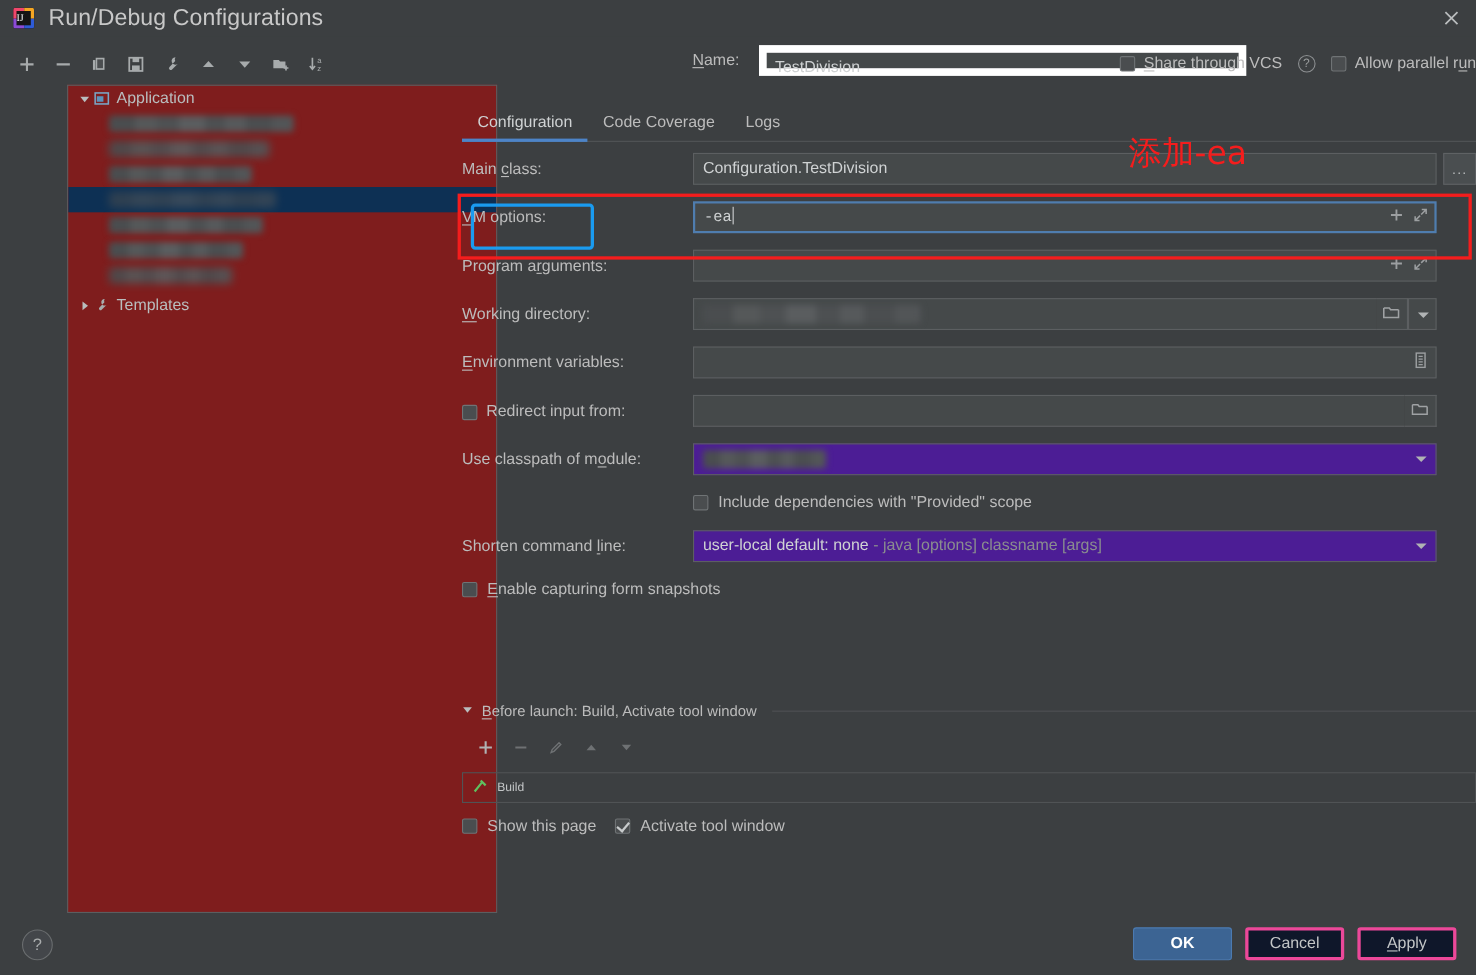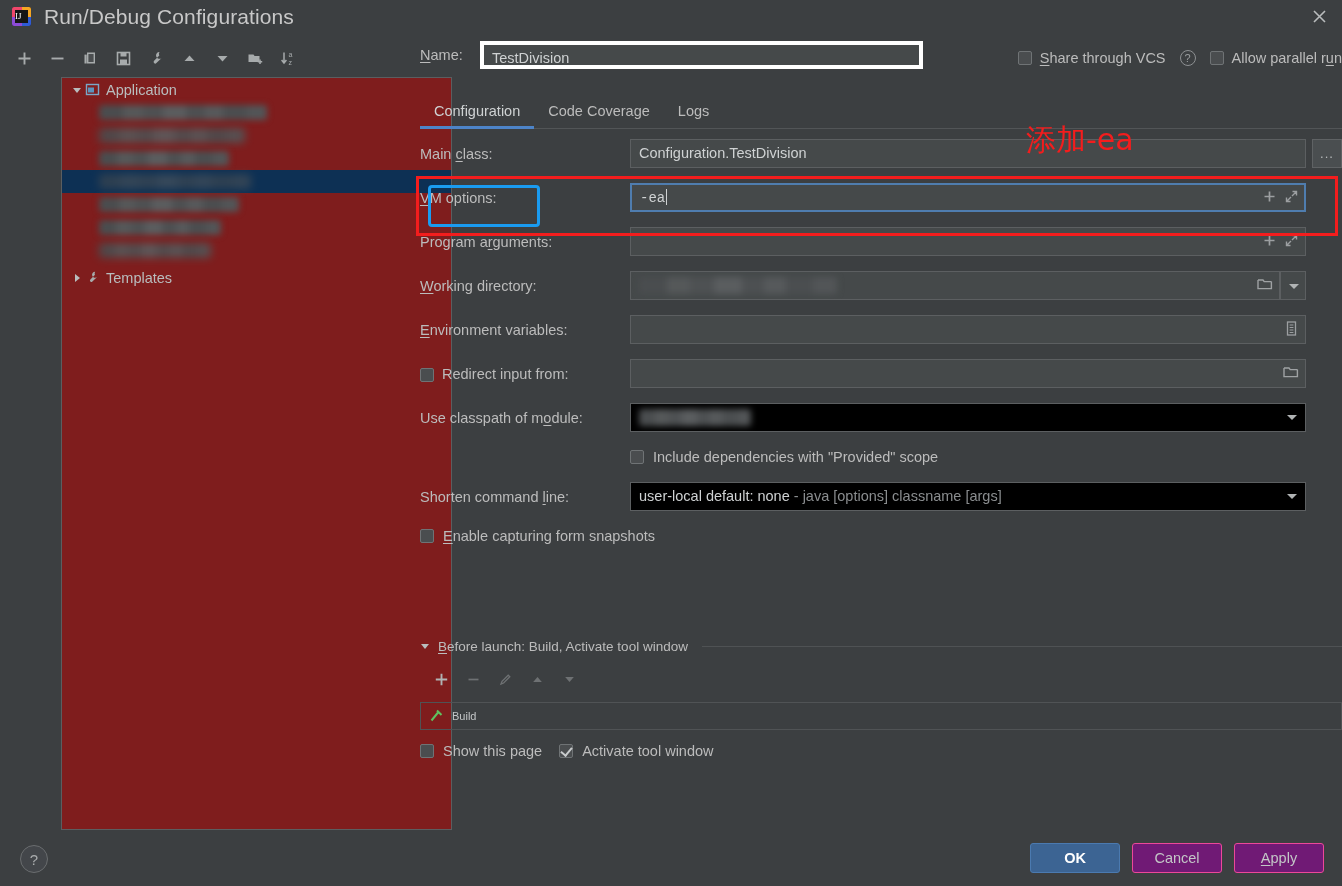--- a/index.html
+++ b/index.html
@@ -97,25 +97,25 @@
     display: flex; align-items: center; justify-content: center;
     color: #a9acad; font-size: 15px;
   }
 
   
   .right {
     position: absolute; left: 420px; top: 40px;
     width: 922px; height: 800px;
   }
 
-  .name-row { display: flex; align-items: center; height: 30px; }
+  .name-row { display: flex; align-items: center; height: 30px; justify-content: center; }
   .name-label { width: 60px; font-size: 14.5px; color:#bcbcbc; }
   .name-input {
     width: 443px; height: 28px;
-    background: #45494a; border: 4px solid #ffffff;
+    background: #45494a; border: 7px solid #ffffff;
     color: #cfd2d3; font-size: 14.5px;
     padding: 0 8px; line-height: 26px;
   }
   .top-checks {
     position: absolute; right: 0; top: 10px;
     display: flex; align-items: center; gap: 8px;
   }
   .cb {
     width: 14px; height: 14px;
     border: 1px solid #6f7375; background: #4a4d4f;
@@ -189,21 +189,21 @@
   }
   .btn-dots {
     width: 30px; height: 29px; margin-left: 6px;
     background: #4a4e50; border: 1px solid #5f6264;
     color: #b7babb; font-size: 13px;
     display:flex; align-items:center; justify-content:center;
     flex:0 0 auto; letter-spacing: 1px;
   }
   .combo {
     width: 100%; height: 29px;
-    background: #000000; border: 1px solid #5c5f61;
+    background: #4c1d95; border: 1px solid #5c5f61;
     color: #cfd2d3; font-size: 14.5px;
     padding: 0 26px 0 8px; line-height: 27px;
     white-space: nowrap; overflow: hidden;
   }
   .combo .dim { color: #8a8d8f; }
   .arrow-dn {
     position: absolute; right: 9px; top: 12px;
     width: 0; height: 0;
     border-left: 5px solid transparent; border-right: 5px solid transparent;
     border-top: 5px solid #b0b3b4;
@@ -243,22 +243,22 @@
   }
   .bl-bottom { display:flex; align-items:center; gap: 9px; margin-top: 13px; }
 
   
   .btns {
     position: absolute; right: 18px; bottom: 13px;
     display: flex; gap: 12px;
   }
   .btn {
     height: 30px; min-width: 90px;
-    border-radius: 3px; border: 1px solid #ec4899;
-    background: #701a75; color: #c3c6c7;
+    border-radius: 3px; border: 3px solid #ec4899;
+    background: #0f172a; color: #c3c6c7;
     font-size: 14.5px;
     display:flex; align-items:center; justify-content:center;
   }
   .btn.primary {
     background: #3c6493; border: 1px solid #4b7ab0; color: #ffffff; font-weight: bold;
   }
 
   
   .anno-text {
     position: absolute; left: 1026px; top: 124px;

